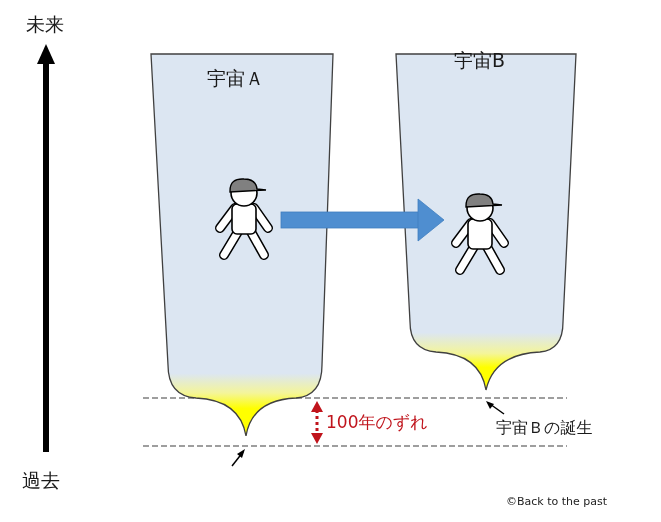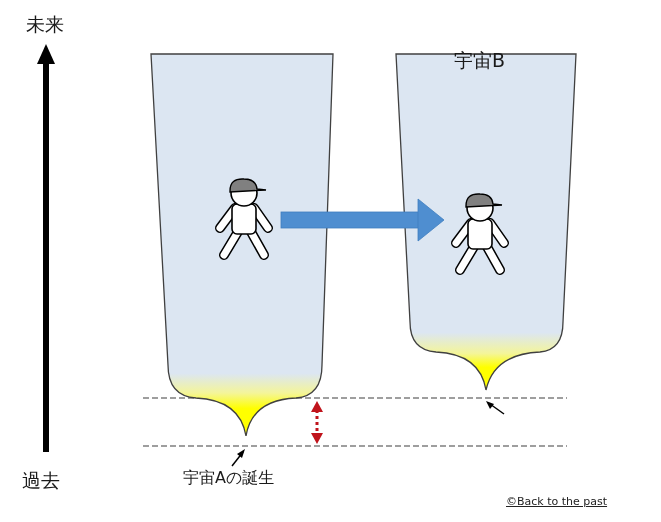--- a/index.html
+++ b/index.html
@@ -97,19 +97,21 @@
     </g>
     <g>
       <line x1="504" y1="414" x2="490" y2="404" stroke="#000" stroke-width="1.5"></line>
       <polygon points="486,401 490,409 494,404" fill="#000"></polygon>
     </g>
   </svg>
 
   <div class="lbl time-label" style="left:26px; top:12px;">未来</div>
   <div class="lbl time-label" style="left:22px; top:468px;">過去</div>
 
+  <div class="lbl universe-title" style="left:207px; top:66px;">宇宙Ａ</div>
   <div class="lbl universe-title" style="left:454px; top:48px;">宇宙B</div>
 
+  <div class="lbl gap-label" style="left:326px; top:411px;">100年のずれ</div>
 
-  <div class="lbl birth-label" style="left:183px; top:468px;">宇宙Aの誕生</div>
+  <div class="lbl birth-label" style="left:496px; top:418px;">宇宙Ｂの誕生</div>
 
-  <div class="lbl copyright" style="left:506px; top:495px;text-decoration:underline;">©Back to the past</div>
+  <div class="lbl copyright" style="left:506px; top:495px;">©Back to the past</div>
 </div>
 
 </body></html>

